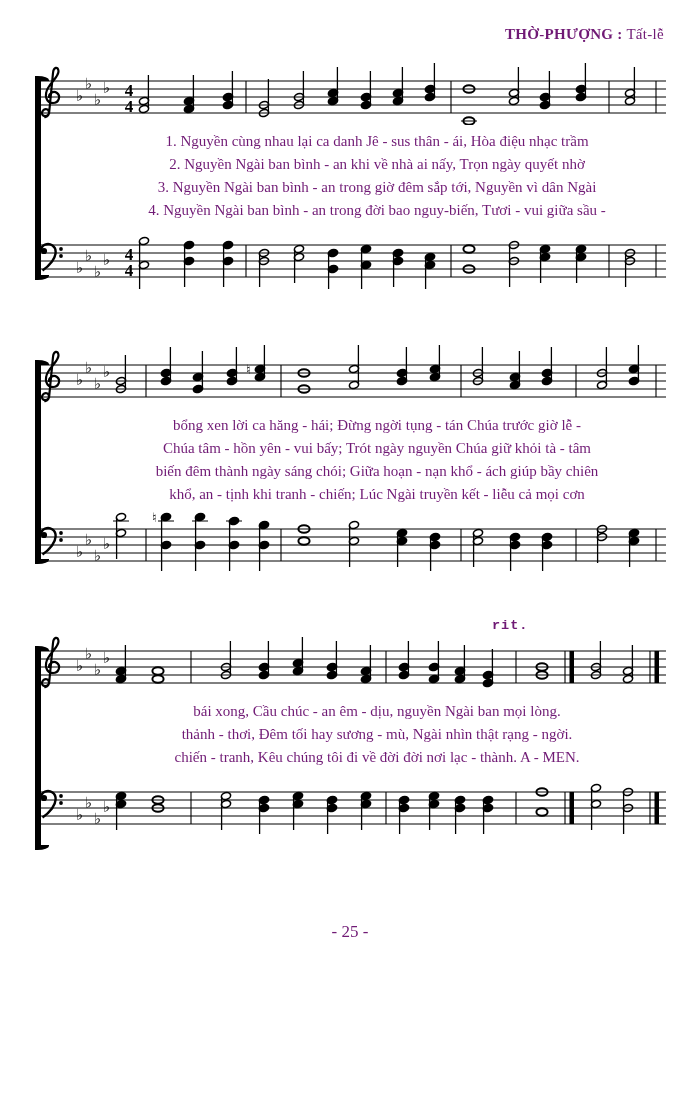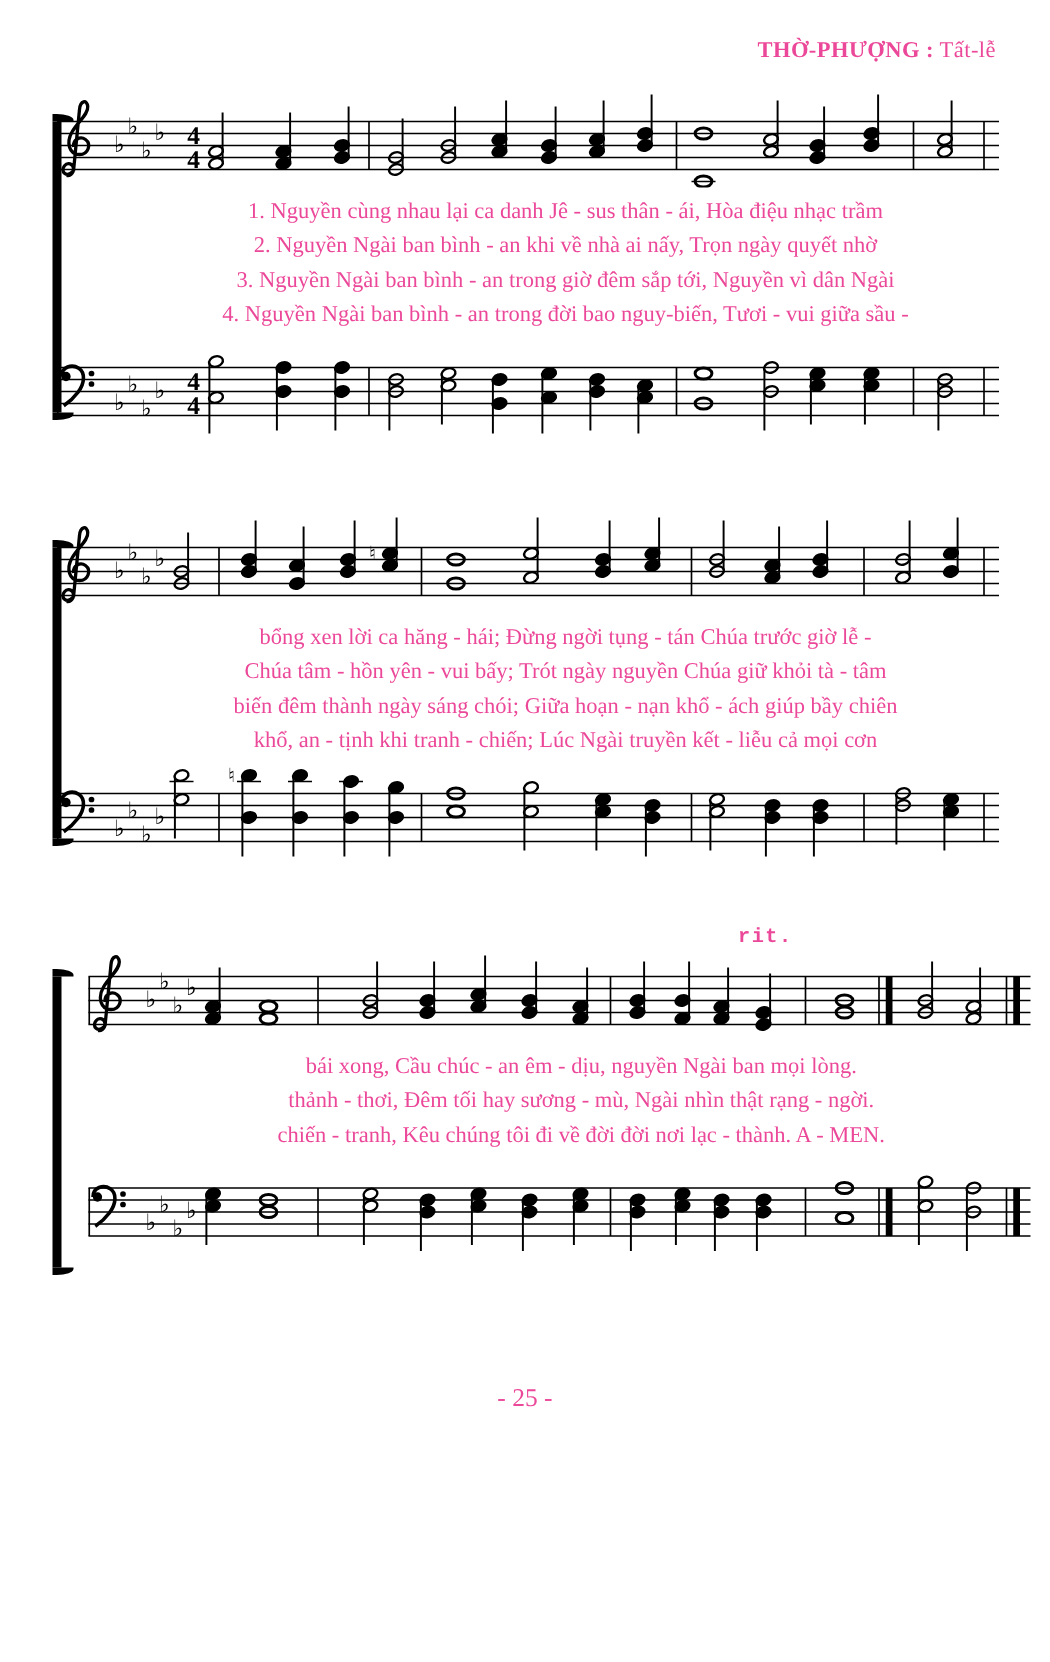--- a/index.html
+++ b/index.html
@@ -1,30 +1,30 @@
 <!DOCTYPE html>
 <html><head>
 <meta charset="utf-8">
 <style>
   html,body{margin:0;padding:0;background:#e8e8e8;}
   .page{
     position:relative;width:700px;height:1108px;background:#ffffff;
-    font-family:"Liberation Serif",serif;color:#ec4899;overflow:hidden;
+    font-family:"Liberation Serif",serif;color:#701a75;overflow:hidden;
   }
   .running-header{margin:26px 36px 0 36px;text-align:right;font-size:15px;letter-spacing:.3px;}
   .rh-bold{font-weight:bold;}
   .title-row{position:relative;margin-top:34px;text-align:center;}
   .hymn-title{display:inline-block;font-size:25px;font-weight:bold;letter-spacing:.5px;margin:0;}
   .hymn-number{position:absolute;right:44px;top:1px;font-size:24px;font-weight:bold;}
   .attribution{display:flex;justify-content:space-between;margin:26px 40px 0 36px;
     font-family:"Liberation Sans",sans-serif;font-size:12.5px;}
   .system{position:relative;margin:0 32px 0 36px;}
   .sys1{margin-top:18px;}
   .sys2{margin-top:56px;}
-  .sys3{margin-top:58px;padding-left:21px;}
+  .sys3{margin-top:58px;}
   .bracket{position:absolute;left:-1px;top:20px;width:6px;height:194px;background:#000;}
   .bracket::before,.bracket::after{content:"";position:absolute;left:0;width:14px;height:5px;background:#000;
     border-radius:0 80% 0 0;}
   .bracket::before{top:-5px;}
   .bracket::after{bottom:-5px;transform:scaleY(-1);}
   svg.staff{display:block;}
   .lyrics{padding:5px 0 3px 50px;text-align:center;}
   .lyric-line{font-size:15px;line-height:23px;white-space:nowrap;}
   .rit{position:absolute;top:-13px;left:456px;font-family:"Liberation Mono",monospace;
     font-size:13.5px;font-weight:bold;letter-spacing:1px;}

